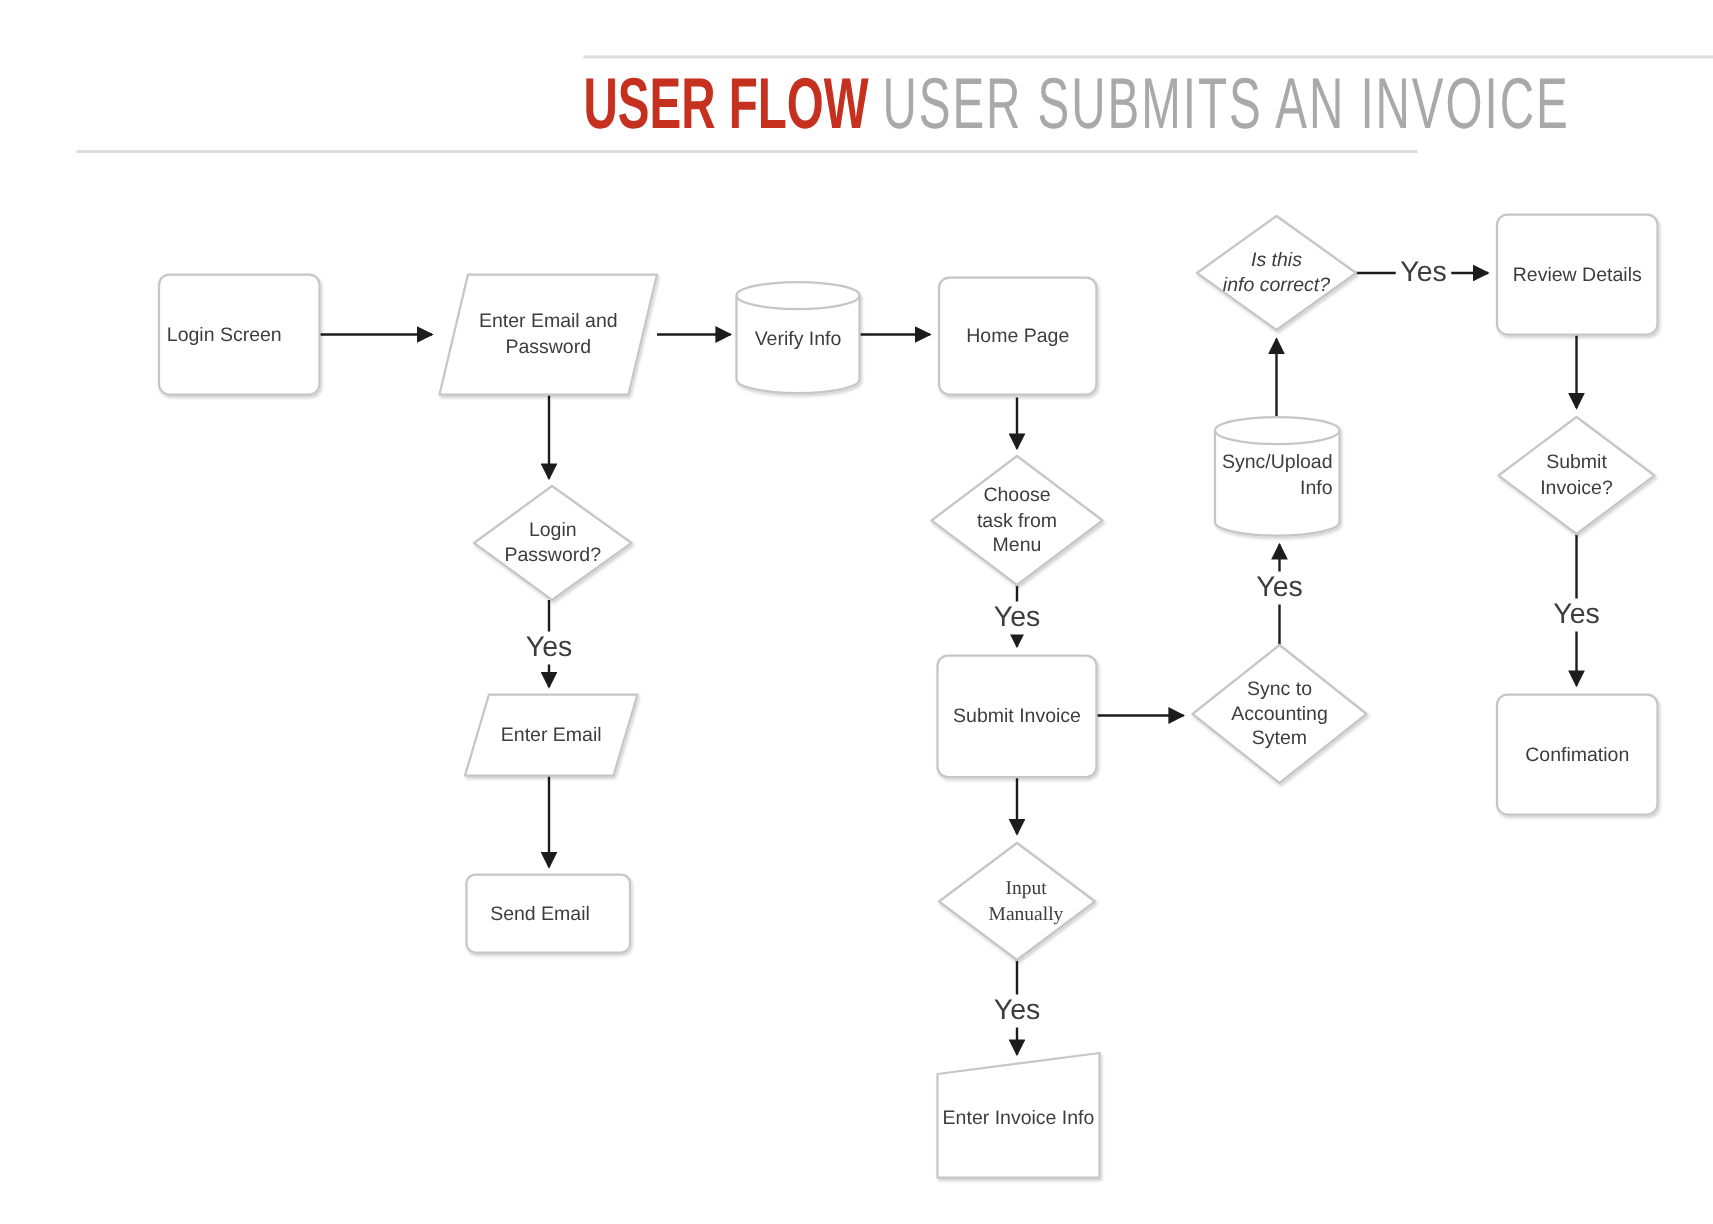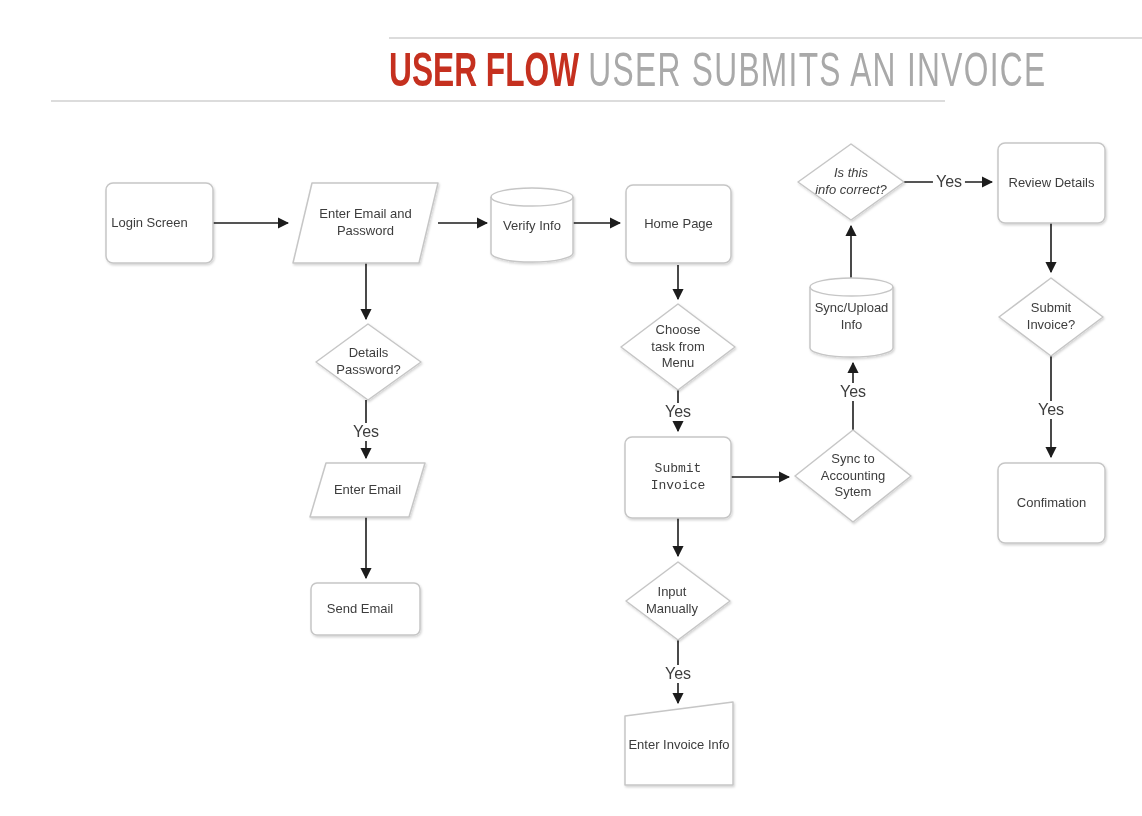--- a/index.html
+++ b/index.html
@@ -14,21 +14,21 @@
            transform-origin:left top; white-space:nowrap; font-size:48px; line-height:1; }
   .title-primary { color:#c5301f; font-weight:bold; letter-spacing:0px; }
   .title-secondary { color:#a9a9a9; font-weight:normal; margin-left:14px; letter-spacing:2px; }
 
   
   svg.flow { position:absolute; left:0; top:0; }
   .node-label { position:absolute; display:flex; align-items:center; justify-content:center;
                 text-align:center; font-size:13px; color:#3d3d3d; line-height:1.3;
                 white-space:pre-line; pointer-events:none; }
   .edge-label { position:absolute; transform:translate(-50%,-50%); background:#fff;
-                padding:0 3px; font-size:16px; color:#3d3d3d; }
+                padding:0 3px; font-size:19px; color:#3d3d3d; }
 </style>
 </head>
 <body>
 
 <div class="stage">
 
   <div class="rule rule-top"></div>
   <div class="title">
     <span class="title-primary">USER FLOW</span><span class="title-secondary">USER SUBMITS AN INVOICE</span>
   </div>
@@ -84,35 +84,35 @@
       <path d="M1003,278 L1055,317 L1003,356 L951,317 Z"></path>
       <rect x="950" y="463" width="107" height="80" rx="7"></rect>
     </g>
   </svg>
 
   <div class="node-label" style="left:58px;  top:183px; width:87px; height:80px;">Login Screen</div>
   <div class="node-label" style="left:250px; top:183px; width:135px; height:80px;">Enter Email and
 Password</div>
   <div class="node-label" style="left:443px; top:194px; width:82px;  height:64px;">Verify Info</div>
   <div class="node-label" style="left:578px; top:185px; width:105px; height:78px;">Home Page</div>
-  <div class="node-label" style="left:268px; top:324px; width:105px; height:76px;">Details
+  <div class="node-label" style="left:268px; top:324px; width:105px; height:76px;">Login
 Password?</div>
   <div class="node-label" style="left:262px; top:463px; width:115px; height:54px;">Enter Email</div>
   <div class="node-label" style="left:263px; top:583px; width:98px; height:52px;">Send Email</div>
   <div class="node-label" style="left:573px; top:304px; width:114px; height:86px;">Choose
 task from
 Menu</div>
-  <div class="node-label" style="left:577px; top:437px; width:106px; height:81px;font-family:Liberation Mono, monospace;">Submit Invoice</div>
+  <div class="node-label" style="left:577px; top:437px; width:106px; height:81px;">Submit Invoice</div>
   <div class="node-label" style="left:747px; top:430px; width:116px; height:92px;">Sync to
 Accounting
 Sytem</div>
-  <div class="node-label" style="left:572px; top:562px; width:104px; height:78px;">Input
+  <div class="node-label" style="left:584px; top:562px; width:104px; height:78px;font-family:Liberation Serif, serif;">Input
 Manually</div>
   <div class="node-label" style="left:577px; top:706px; width:108px; height:79px;">Enter Invoice Info</div>
-  <div class="node-label" style="left:762px; top:282px; width:83px;  height:70px;">Sync/Upload
+  <div class="node-label" style="left:762px; top:282px; width:83px;  height:70px;text-align:right;">Sync/Upload
 Info</div>
   <div class="node-label" style="left:750px; top:144px; width:106px; height:76px;font-style:italic;">Is this
 info correct?</div>
   <div class="node-label" style="left:950px; top:143px; width:107px; height:80px;">Review Details</div>
   <div class="node-label" style="left:951px; top:278px; width:104px; height:78px;">Submit
 Invoice?</div>
   <div class="node-label" style="left:950px; top:463px; width:107px; height:80px;">Confimation</div>
 
   <div class="edge-label" style="left:318px;  top:432px;">Yes</div>
   <div class="edge-label" style="left:630px;  top:412px;">Yes</div>

